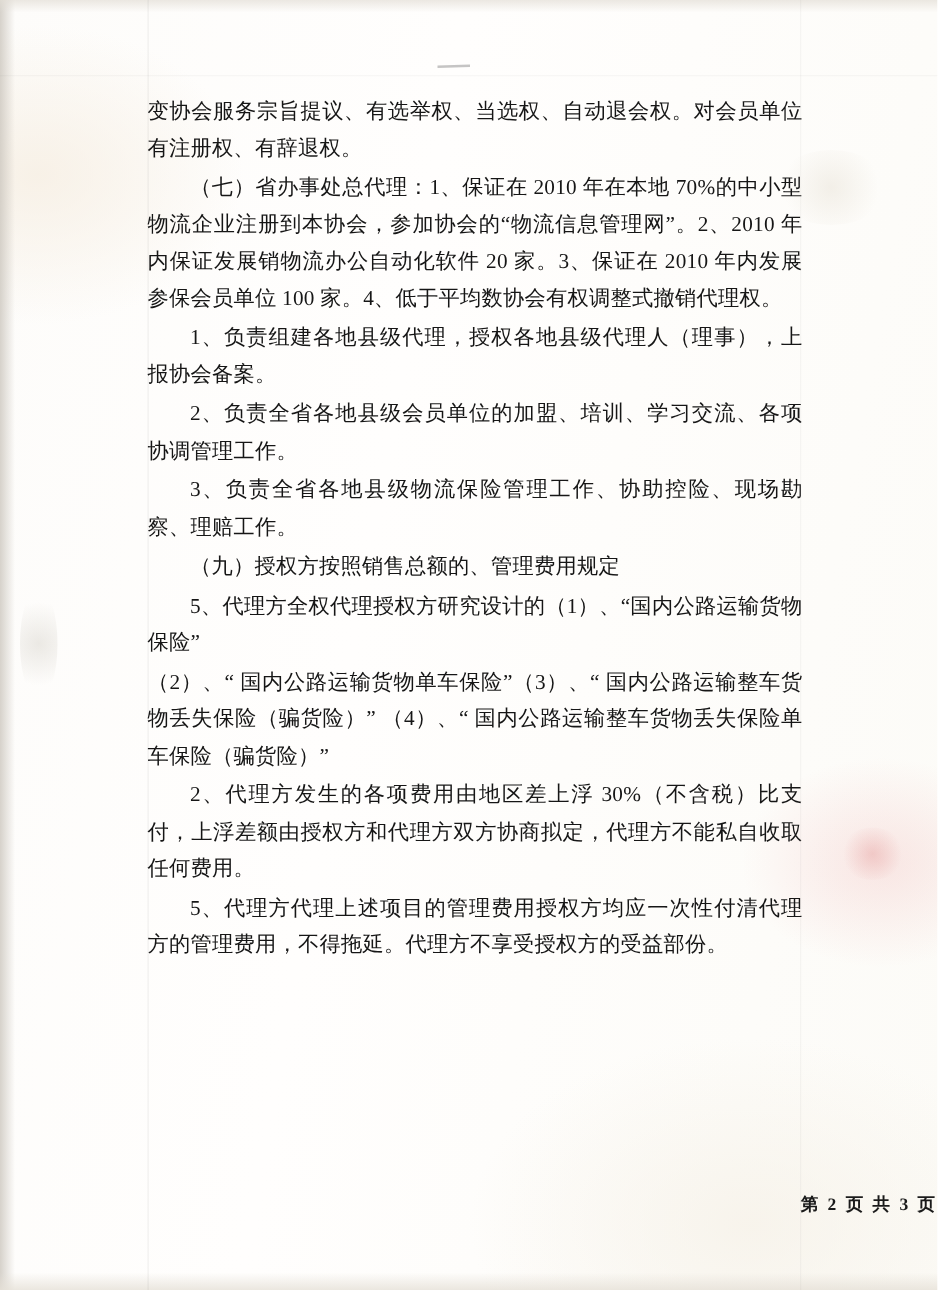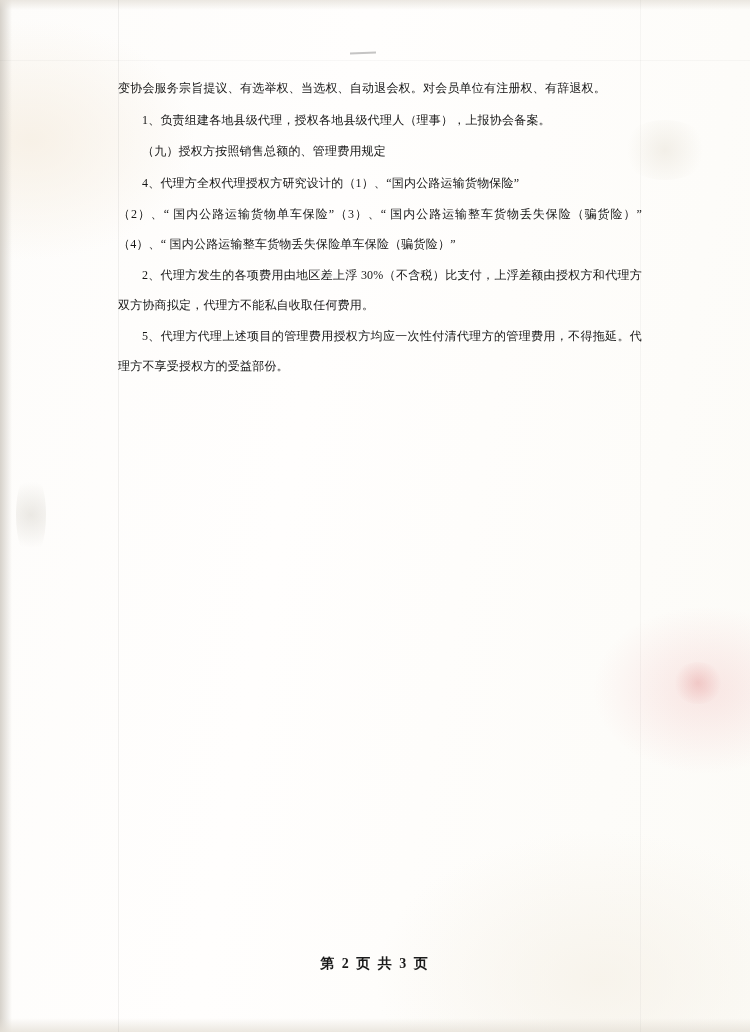--- a/index.html
+++ b/index.html
@@ -56,34 +56,34 @@
   .crease.v2 { left: 640px; top: 0; width: 1px; height: 1032px; opacity:.6;}
   .crease.h1 { left: 0; top: 60px; width: 750px; height: 1px; opacity:.5;}
   .content {
     position: absolute;
     left: 118px;
     top: 74px;
     width: 524px;
   }
   p.para {
     margin: 0 0 2px 0;
-    font-size: 12px;
+    font-size: 17px;
     line-height: 29.5px;
     text-align: justify;
     text-justify: inter-ideograph;
     letter-spacing: 0.2px;
     color: #161616;
   }
   p.indent { text-indent: 2em; }
   .footer {
     position: absolute;
     left: 0;
     top: 955px;
     width: 750px;
-    text-align: center;
+    text-align: right;
     font-size: 14px;
     letter-spacing: 2px;
     font-weight: bold;
     color: #1a1a1a;
   }
   .top-speck {
     position: absolute;
     top: 52px;
     left: 350px;
     width: 26px;
@@ -110,23 +110,26 @@
   <div class="crease v1"></div>
   <div class="crease v2"></div>
   <div class="crease h1"></div>
   <div class="smudge s1"></div>
   <div class="smudge s2"></div>
   <div class="smudge s3"></div>
   <div class="top-speck"></div>
 
   <div class="content">
     <p class="para">变协会服务宗旨提议、有选举权、当选权、自动退会权。对会员单位有注册权、有辞退权。</p>
+    <p class="para indent">（七）省办事处总代理：1、保证在 2010 年在本地 70%的中小型物流企业注册到本协会，参加协会的“物流信息管理网”。2、2010 年内保证发展销物流办公自动化软件 20 家。3、保证在 2010 年内发展参保会员单位 100 家。4、低于平均数协会有权调整式撤销代理权。</p>
     <p class="para indent">1、负责组建各地县级代理，授权各地县级代理人（理事），上报协会备案。</p>
+    <p class="para indent">2、负责全省各地县级会员单位的加盟、培训、学习交流、各项协调管理工作。</p>
+    <p class="para indent">3、负责全省各地县级物流保险管理工作、协助控险、现场勘察、理赔工作。</p>
     <p class="para indent">（九）授权方按照销售总额的、管理费用规定</p>
-    <p class="para indent">4、代理方全权代理授权方研究设计的（1）、“国内公路运输货物保险”</p>
+    <p class="para indent">5、代理方全权代理授权方研究设计的（1）、“国内公路运输货物保险”</p>
     <p class="para">（2）、“ 国内公路运输货物单车保险”（3）、“ 国内公路运输整车货物丢失保险（骗货险）”  （4）、“ 国内公路运输整车货物丢失保险单车保险（骗货险）”</p>
     <p class="para indent">2、代理方发生的各项费用由地区差上浮 30%（不含税）比支付，上浮差额由授权方和代理方双方协商拟定，代理方不能私自收取任何费用。</p>
     <p class="para indent">5、代理方代理上述项目的管理费用授权方均应一次性付清代理方的管理费用，不得拖延。代理方不享受授权方的受益部份。</p>
 
   </div>
 
   <div class="footer">第 2 页 共 3 页</div>
 </div>
 
 </body></html>

